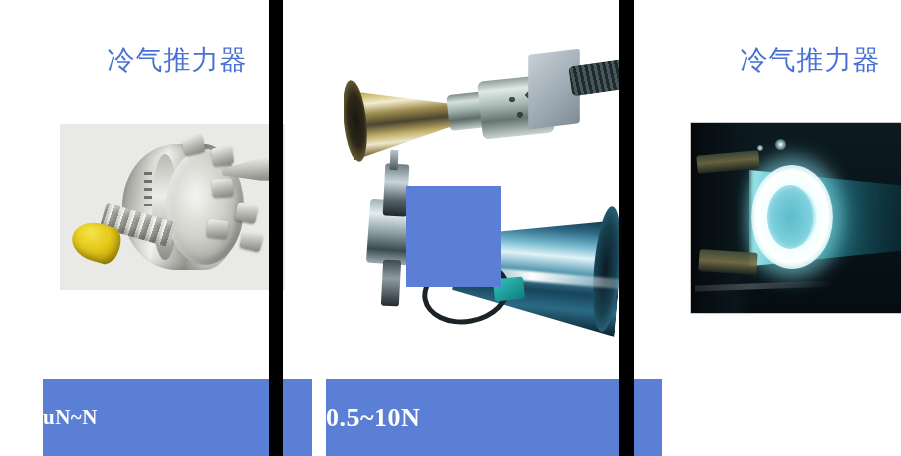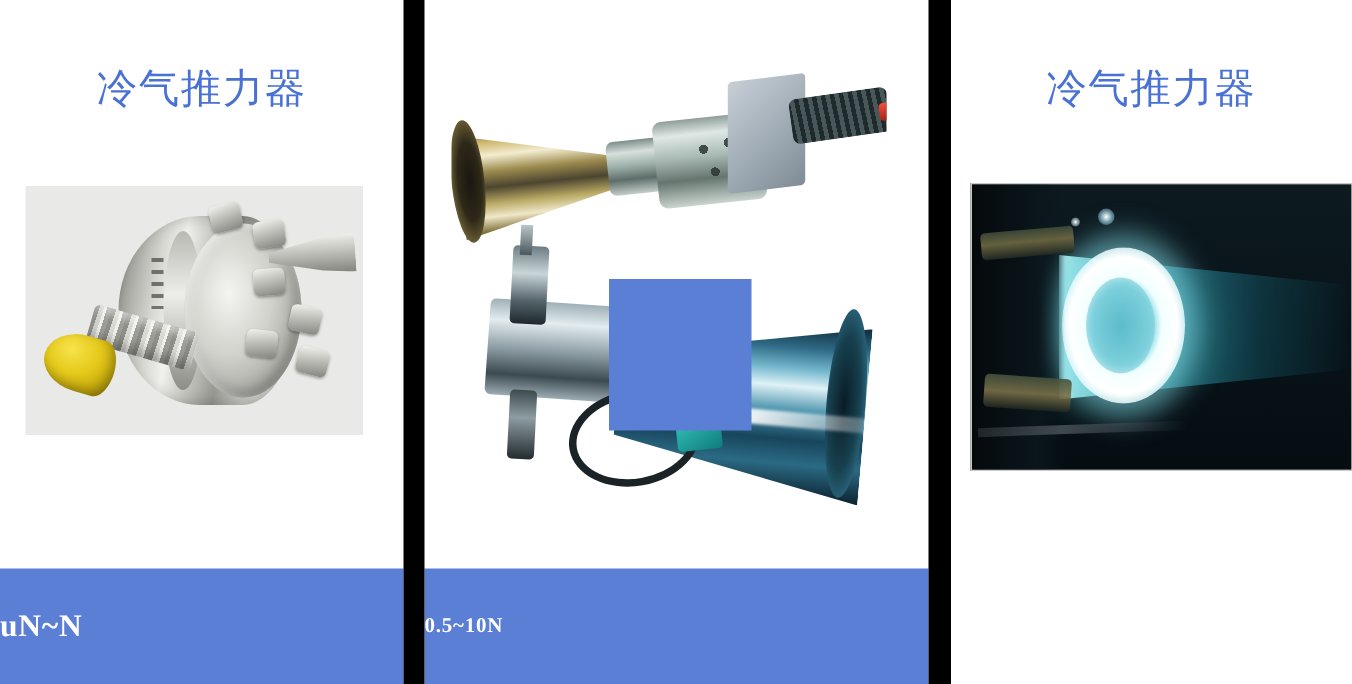--- a/index.html
+++ b/index.html
@@ -30,20 +30,21 @@
   }
   .divider.d1 { left: 269px; width: 14px; }
   .divider.d2 { left: 619px; width: 15px; }
 
   
   .column {
     position: absolute;
     top: 0;
     height: 456px;
     background: #ffffff;
+    margin-left: 43px;
   }
   .col-1 { left: 0px;   width: 269px; }
   .col-2 { left: 283px; width: 336px; }
   .col-3 { left: 634px; width: 267px; }
 
   
   .col-title {
     position: absolute;
     left: 0;
     width: 100%;
@@ -73,21 +74,21 @@
     justify-content: flex-start;
   }
   .footer-label {
     color: #ffffff;
     font-family: "Liberation Serif", "DejaVu Serif", serif;
     font-weight: bold;
     font-size: 21px;
     letter-spacing: 0.5px;
     white-space: nowrap;
   }
-  .col-2 .footer-label { font-size: 14px; }
+  .col-2 .footer-label { font-size: 26px; }
 
   
   .img1-frame {
     position: absolute;
     left: 17px;
     top: 124px;
     width: 225px;
     height: 166px;
     background: #e9e9e7;
     overflow: hidden;

